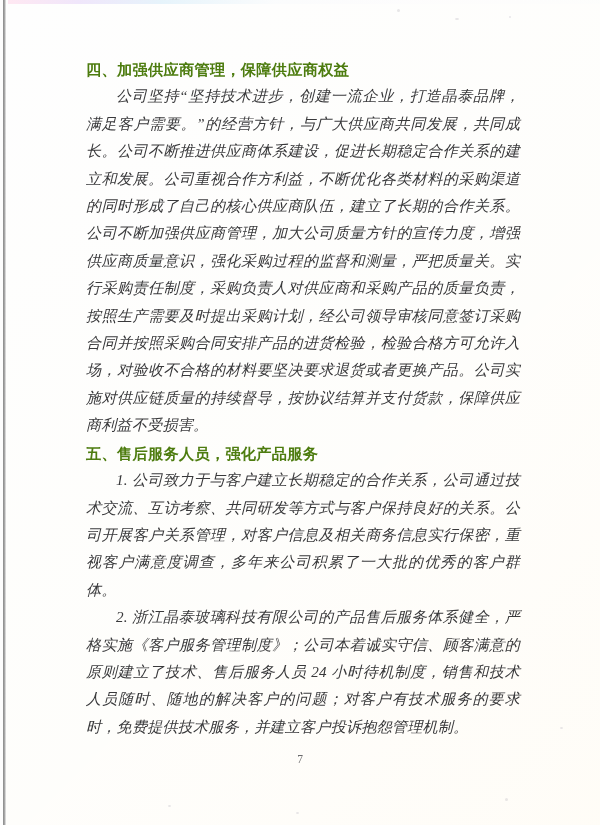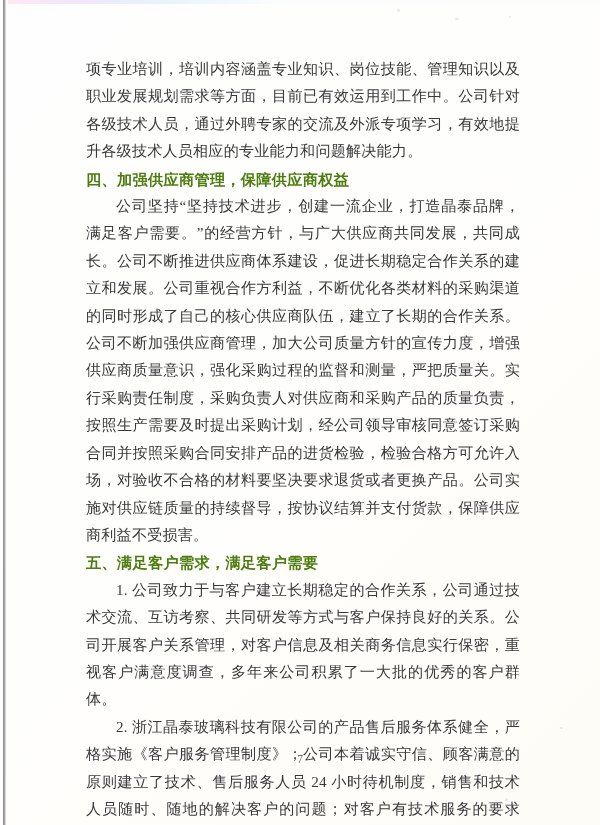--- a/index.html
+++ b/index.html
@@ -89,20 +89,21 @@
     line-height: 27.4px;
     color: #39393b;
     text-align: justify;
     text-justify: inter-ideograph;
     letter-spacing: 0.2px;
     font-family: "Liberation Serif", "DejaVu Serif", serif;
     text-indent: 0;
   }
   .para.indent {
     text-indent: 30px;
+    font-style: italic;
   }
   .heading {
     margin: 0;
     font-size: 15.2px;
     line-height: 27.4px;
     color: #4d7c0f;
     font-weight: bold;
     font-family: "Liberation Sans", "DejaVu Sans", sans-serif;
     letter-spacing: 0.3px;
     text-align: left;
@@ -140,27 +141,26 @@
   <div class="speck" style="left:397px; top:9px; width:3px; height:3px;"></div>
   <div class="speck" style="left:509px; top:16px; width:2px; height:2px;"></div>
   <div class="speck" style="left:455px; top:18px; width:4px; height:2px;"></div>
   <div class="speck" style="left:505px; top:798px; width:3px; height:3px;"></div>
   <div class="speck" style="left:296px; top:812px; width:3px; height:2px;"></div>
   <div class="speck" style="left:560px; top:727px; width:3px; height:2px;"></div>
   <div class="speck" style="left:168px; top:805px; width:3px; height:2px;"></div>
 
   <div class="content">
 
-    <p class="para">项专业培训，培训内容涵盖专业知识、岗位技能、管理知识以及职业发展规划需求等方面，目前已有效运用到工作中。公司针对各级技术人员，通过外聘专家的交流及外派专项学习，有效地提升各级技术人员相应的专业能力和问题解决能力。</p>
 
     <h2 class="heading">四、加强供应商管理，保障供应商权益</h2>
 
     <p class="para indent">公司坚持“坚持技术进步，创建一流企业，打造晶泰品牌，满足客户需要。”的经营方针，与广大供应商共同发展，共同成长。公司不断推进供应商体系建设，促进长期稳定合作关系的建立和发展。公司重视合作方利益，不断优化各类材料的采购渠道的同时形成了自己的核心供应商队伍，建立了长期的合作关系。公司不断加强供应商管理，加大公司质量方针的宣传力度，增强供应商质量意识，强化采购过程的监督和测量，严把质量关。实行采购责任制度，采购负责人对供应商和采购产品的质量负责，按照生产需要及时提出采购计划，经公司领导审核同意签订采购合同并按照采购合同安排产品的进货检验，检验合格方可允许入场，对验收不合格的材料要坚决要求退货或者更换产品。公司实施对供应链质量的持续督导，按协议结算并支付货款，保障供应商利益不受损害。</p>
 
-    <h2 class="heading">五、满足客户需求，满足客户需要</h2>
+    <h2 class="heading">五、售后服务人员，强化产品服务</h2>
 
     <p class="para indent">1. 公司致力于与客户建立长期稳定的合作关系，公司通过技术交流、互访考察、共同研发等方式与客户保持良好的关系。公司开展客户关系管理，对客户信息及相关商务信息实行保密，重视客户满意度调查，多年来公司积累了一大批的优秀的客户群体。</p>
 
     <p class="para indent">2. 浙江晶泰玻璃科技有限公司的产品售后服务体系健全，严格实施《客户服务管理制度》；公司本着诚实守信、顾客满意的原则建立了技术、售后服务人员 24 小时待机制度，销售和技术人员随时、随地的解决客户的问题；对客户有技术服务的要求时，免费提供技术服务，并建立客户投诉抱怨管理机制。</p>
 
   </div>
 
   <div class="page-number">7</div>
 
 </div>

